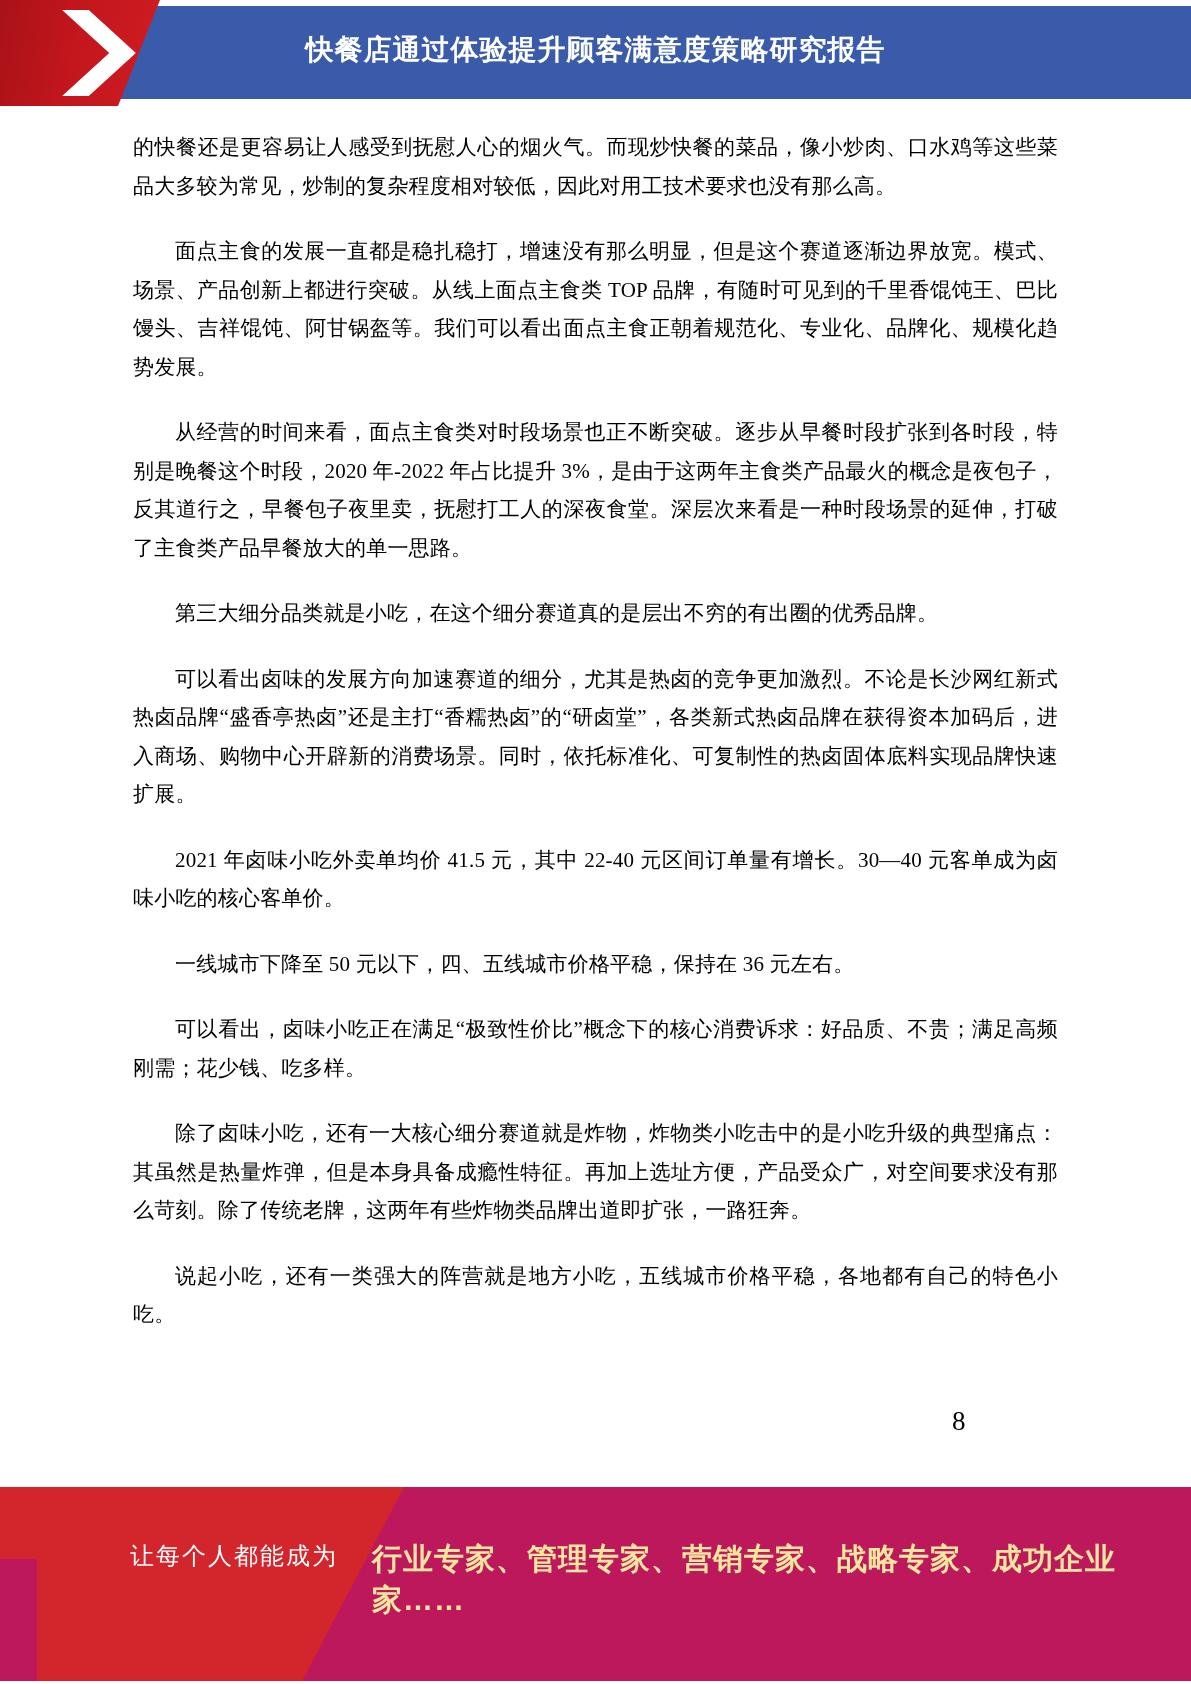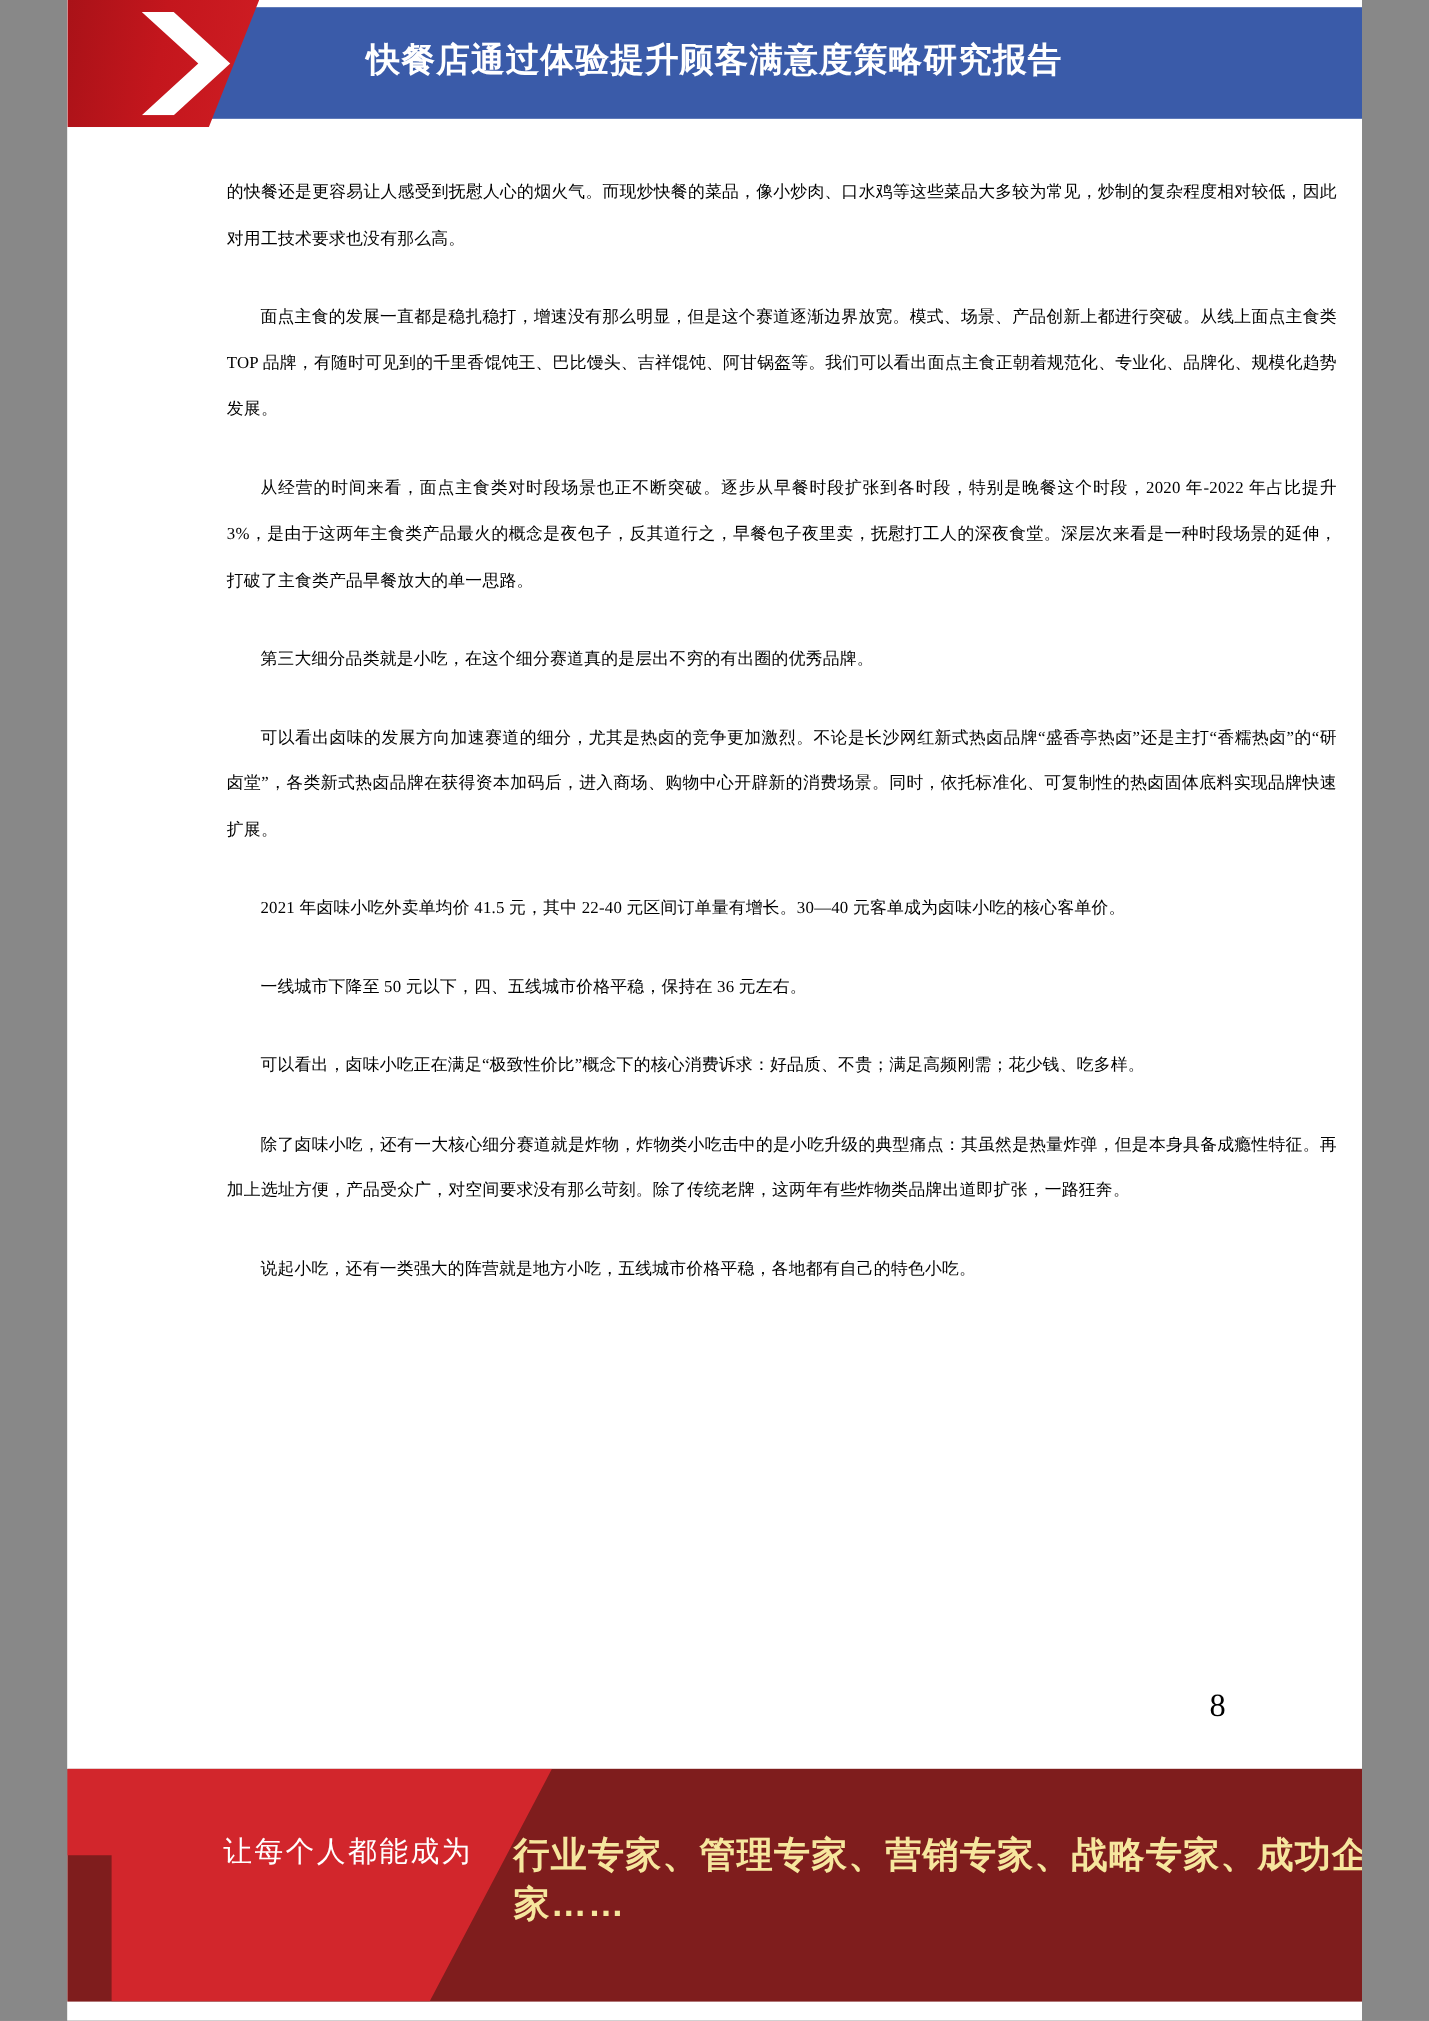--- a/index.html
+++ b/index.html
@@ -1,19 +1,19 @@
 <!DOCTYPE html>
 <html><head>
 <meta charset="utf-8">
 <style>
   * { margin:0; padding:0; box-sizing:border-box; }
   html, body { background:#888; }
   .page {
     position:relative;
-    width:1079px; height:1684px;
+    width:1191px; height:1684px;
     margin:0 auto;
     background:#ffffff;
     overflow:hidden;
     font-family:"Liberation Serif","DejaVu Serif",serif;
     color:#000;
   }
 
   
   .header-bar {
     position:absolute; left:68px; right:0; top:6px; height:93px;
@@ -32,38 +32,38 @@
     background:linear-gradient(100deg,#a91218 0%, #c4161d 45%, #d01e24 100%);
     clip-path:polygon(0 0, 160px 0, 118px 100%, 0 100%);
   }
   .chevron-wrap {
     position:absolute; left:60px; top:10px; width:78px; height:86px;
   }
   .chevron-wrap svg { width:100%; height:100%; display:block; }
 
   
   .content {
-    position:absolute; left:133px; top:142px; width:925px;
-    font-size:14px; line-height:38.5px;
+    position:absolute; left:133px; top:128px; width:925px;
+    font-size:21px; line-height:38.5px;
     text-align:justify;
     letter-spacing:0.2px;
   }
   .content p { margin:0 0 27px 0; text-indent:2em; }
   .content p.no-indent { text-indent:0; }
 
   .page-number {
     position:absolute; left:952px; top:1406px;
     font-size:27px; color:#000;
     font-family:"Liberation Serif","DejaVu Serif",serif;
   }
 
   
   .footer {
-    position:absolute; left:0; bottom:16px; width:1191px; height:194px;
-    background:#7f1d1d;
+    position:absolute; left:0; bottom:3px; width:1191px; height:194px;
+    background:#be185d;
   }
   .footer-red {
     position:absolute; top:0; left:0; width:100%; height:100%;
     background:#d2262c;
     clip-path:polygon(0 0, 404px 0, 302px 100%, 37px 100%, 37px 72px, 0 72px);
   }
   .footer-left-text {
     position:absolute; left:130px; top:53px;
     color:#ffffff;
     font-size:24px; letter-spacing:2px;

